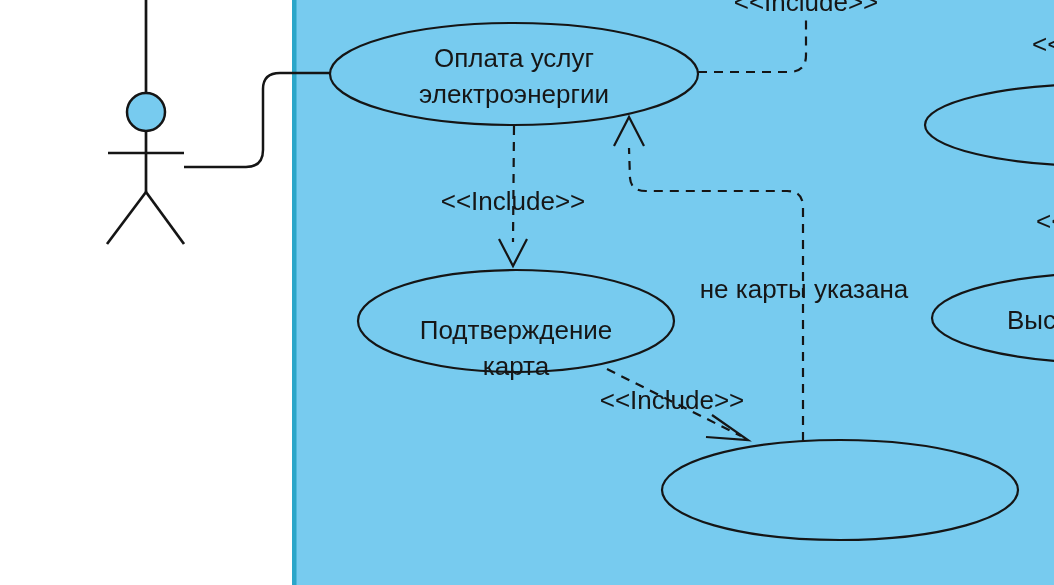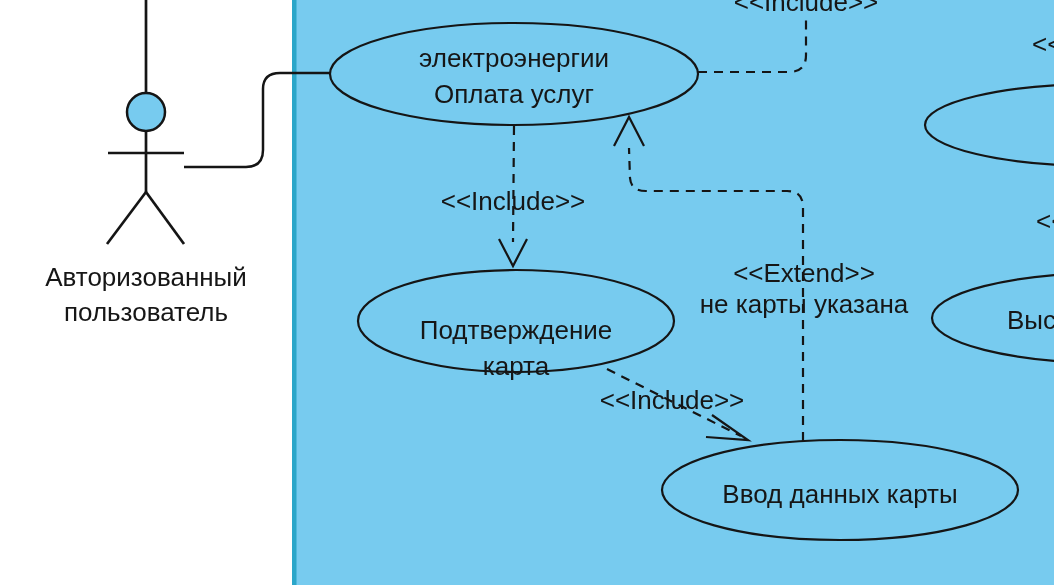--- a/index.html
+++ b/index.html
@@ -45,49 +45,43 @@
 
     <ellipse cx="514" cy="74" rx="184" ry="51" stroke="#151515" stroke-width="2.2" fill="#77CBEF"></ellipse>
     <ellipse cx="516" cy="321" rx="158" ry="51" stroke="#151515" stroke-width="2.2" fill="#77CBEF"></ellipse>
     <ellipse cx="840" cy="490" rx="178" ry="50" stroke="#151515" stroke-width="2.2" fill="#77CBEF"></ellipse>
     <ellipse cx="1100" cy="125" rx="175" ry="41" stroke="#151515" stroke-width="2.2" fill="#77CBEF"></ellipse>
     <ellipse cx="1110" cy="318" rx="178" ry="45" stroke="#151515" stroke-width="2.2" fill="#77CBEF"></ellipse>
   </svg>
 
   <div class="txt-layer">
 
-    <div class="lbl lh35" style="left:146px; top:295px;">
-      <div>Авторизованный</div>
-      <div>пользователь</div>
-    </div>
 
     <div class="lbl lh36" style="left:514px; top:76px;">
+      <div>Оплата услуг</div>
       <div>электроэнергии</div>
-      <div>Оплата услуг</div>
     </div>
 
     <div class="lbl lh36" style="left:516px; top:323px;margin-top:25px;">
       <div>Подтверждение</div>
       <div>карта</div>
     </div>
 
-    <div class="lbl" style="left:840px; top:494px;">Ввод данных карты</div>
 
     <div class="lbl lbl-left" style="left:1008px; top:112px;margin-left:48px;">Зап</div>
 
     <div class="lbl lbl-left" style="left:1007px; top:320px;">Выс</div>
 
     <div class="lbl" style="left:806px; top:2px;">&lt;&lt;Include&gt;&gt;</div>
 
     <div class="lbl" style="left:513px; top:201px;">&lt;&lt;Include&gt;&gt;</div>
 
     <div class="lbl" style="left:672px; top:400px;">&lt;&lt;Include&gt;&gt;</div>
 
     <div class="lbl" style="left:804px; top:289px;">
-      <div>&lt;&lt;Extend&gt;&gt;</div>
       <div>не карты указана</div>
     </div>
 
     <div class="lbl lbl-left" style="left:1032px; top:44px;">&lt;&lt;</div>
 
     <div class="lbl lbl-left" style="left:1036px; top:221px;">&lt;&lt;</div>
   </div>
 
   <svg id="edges" class="layer">
 

